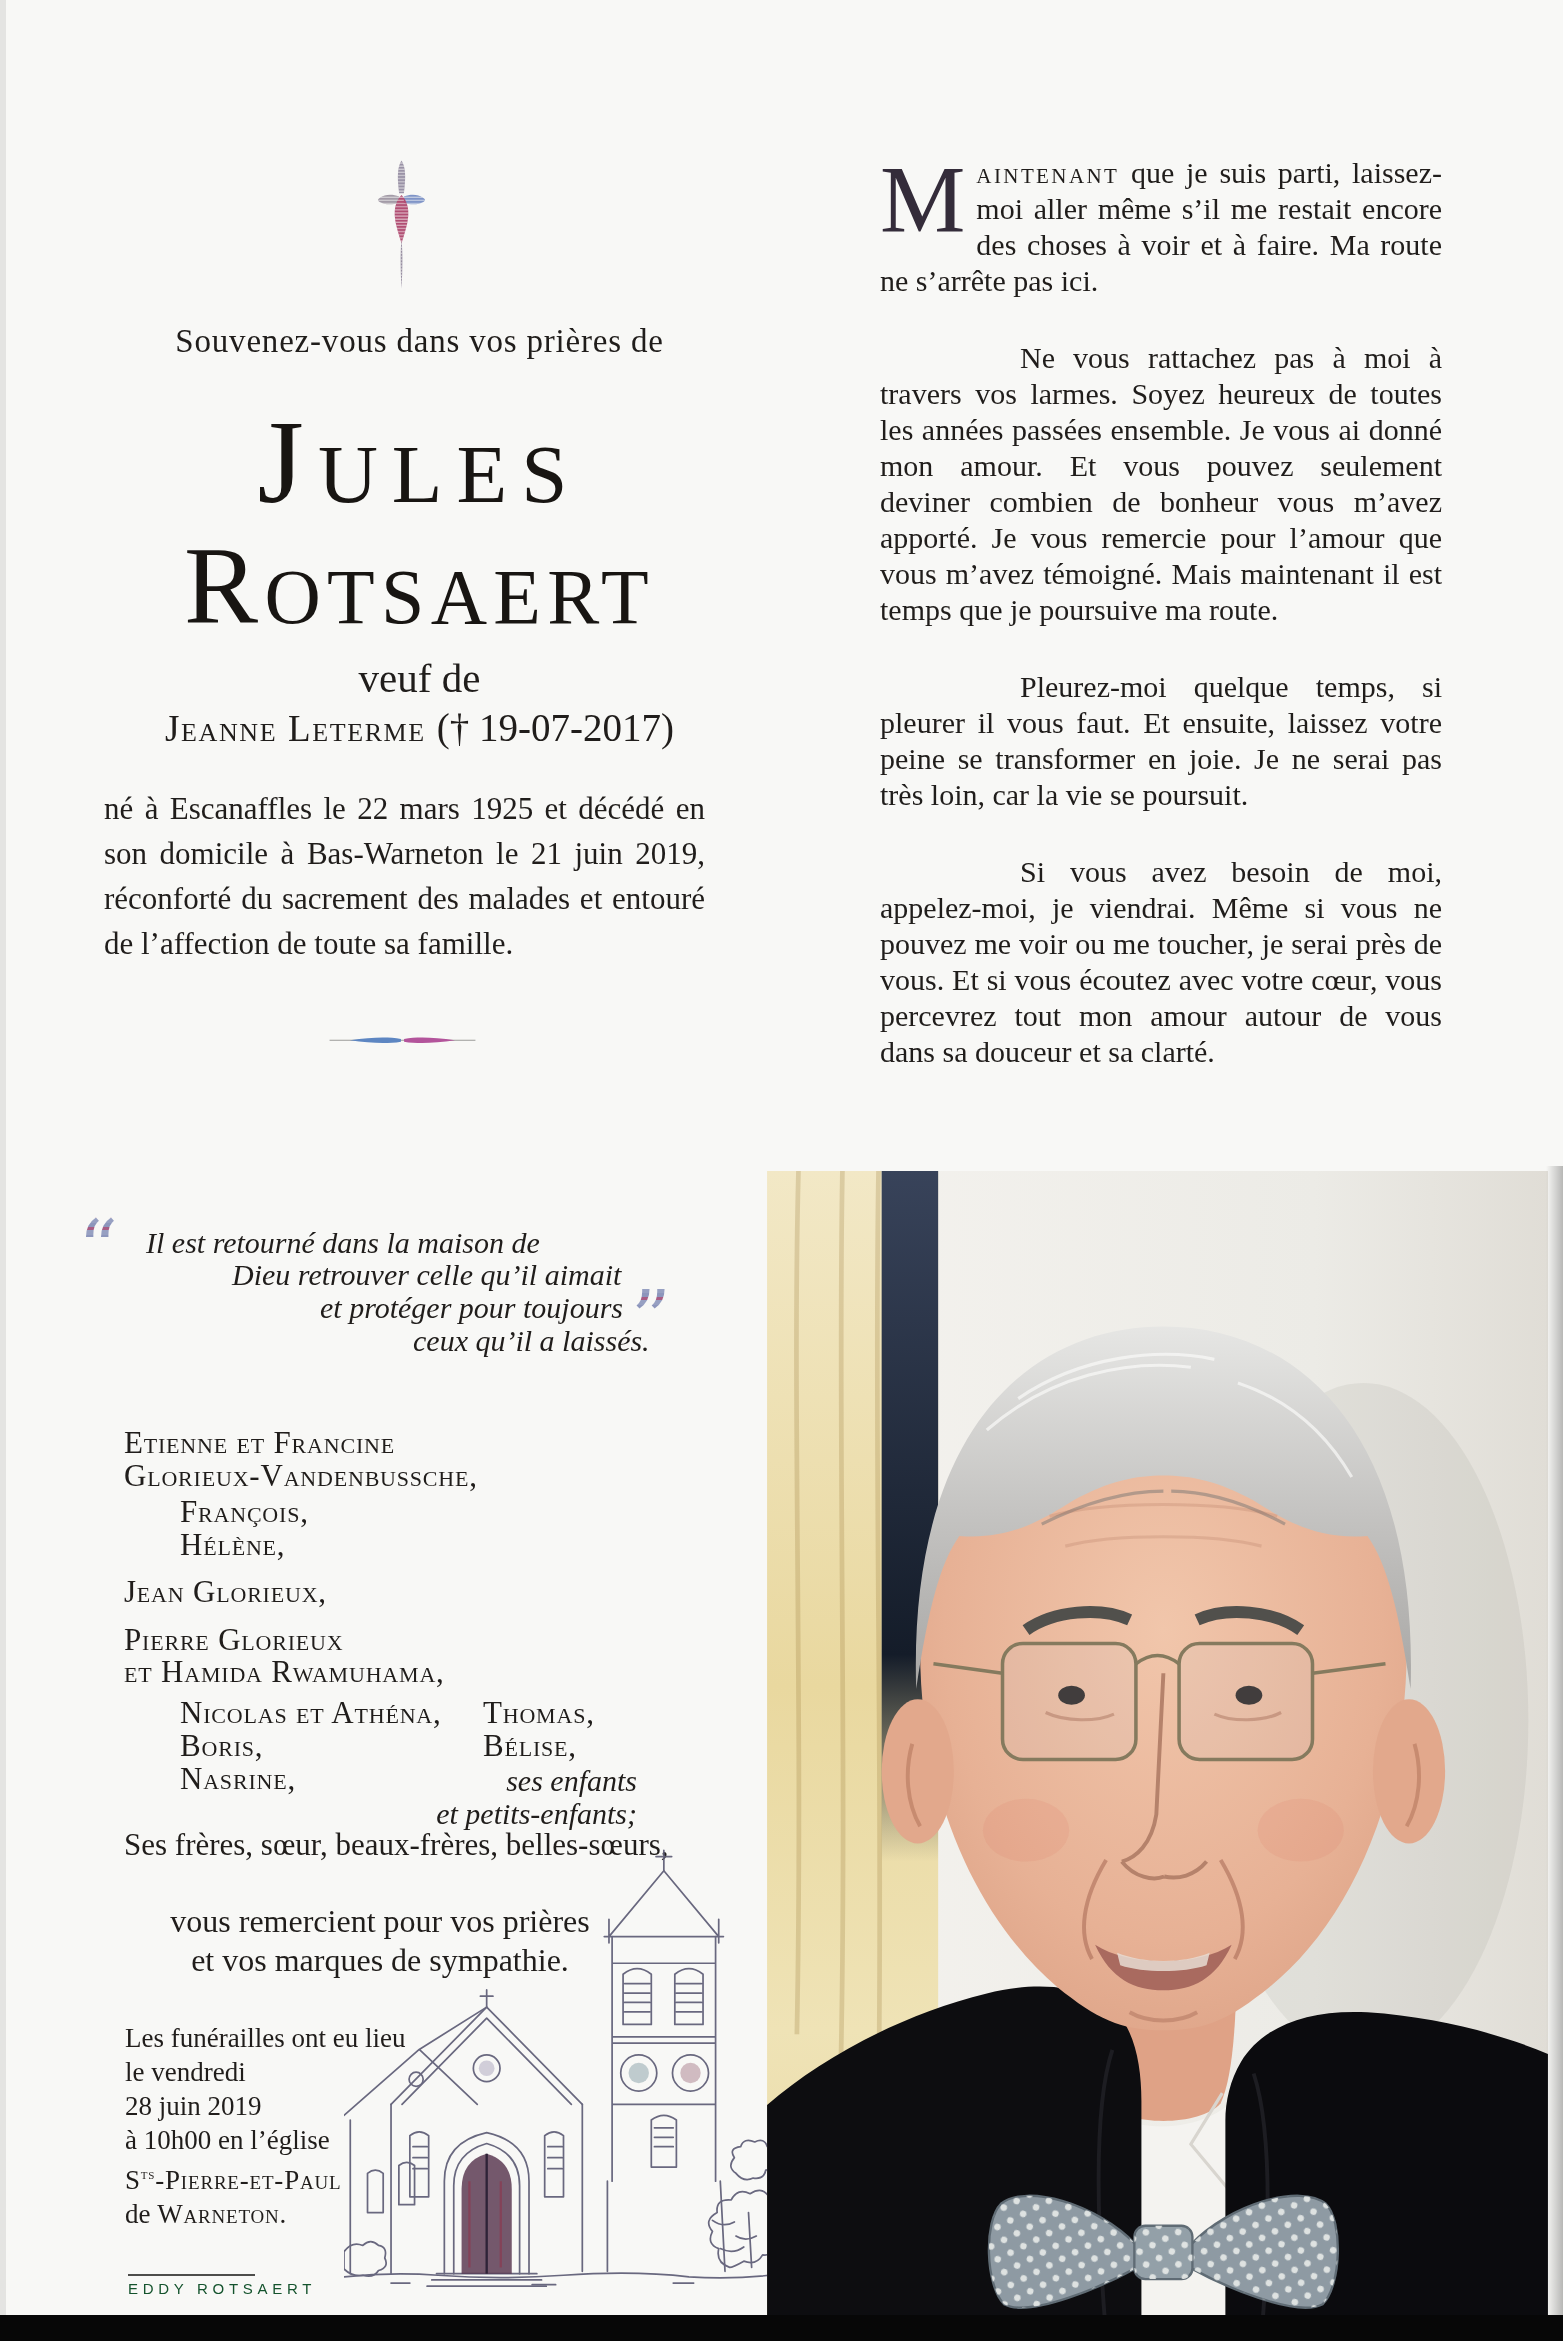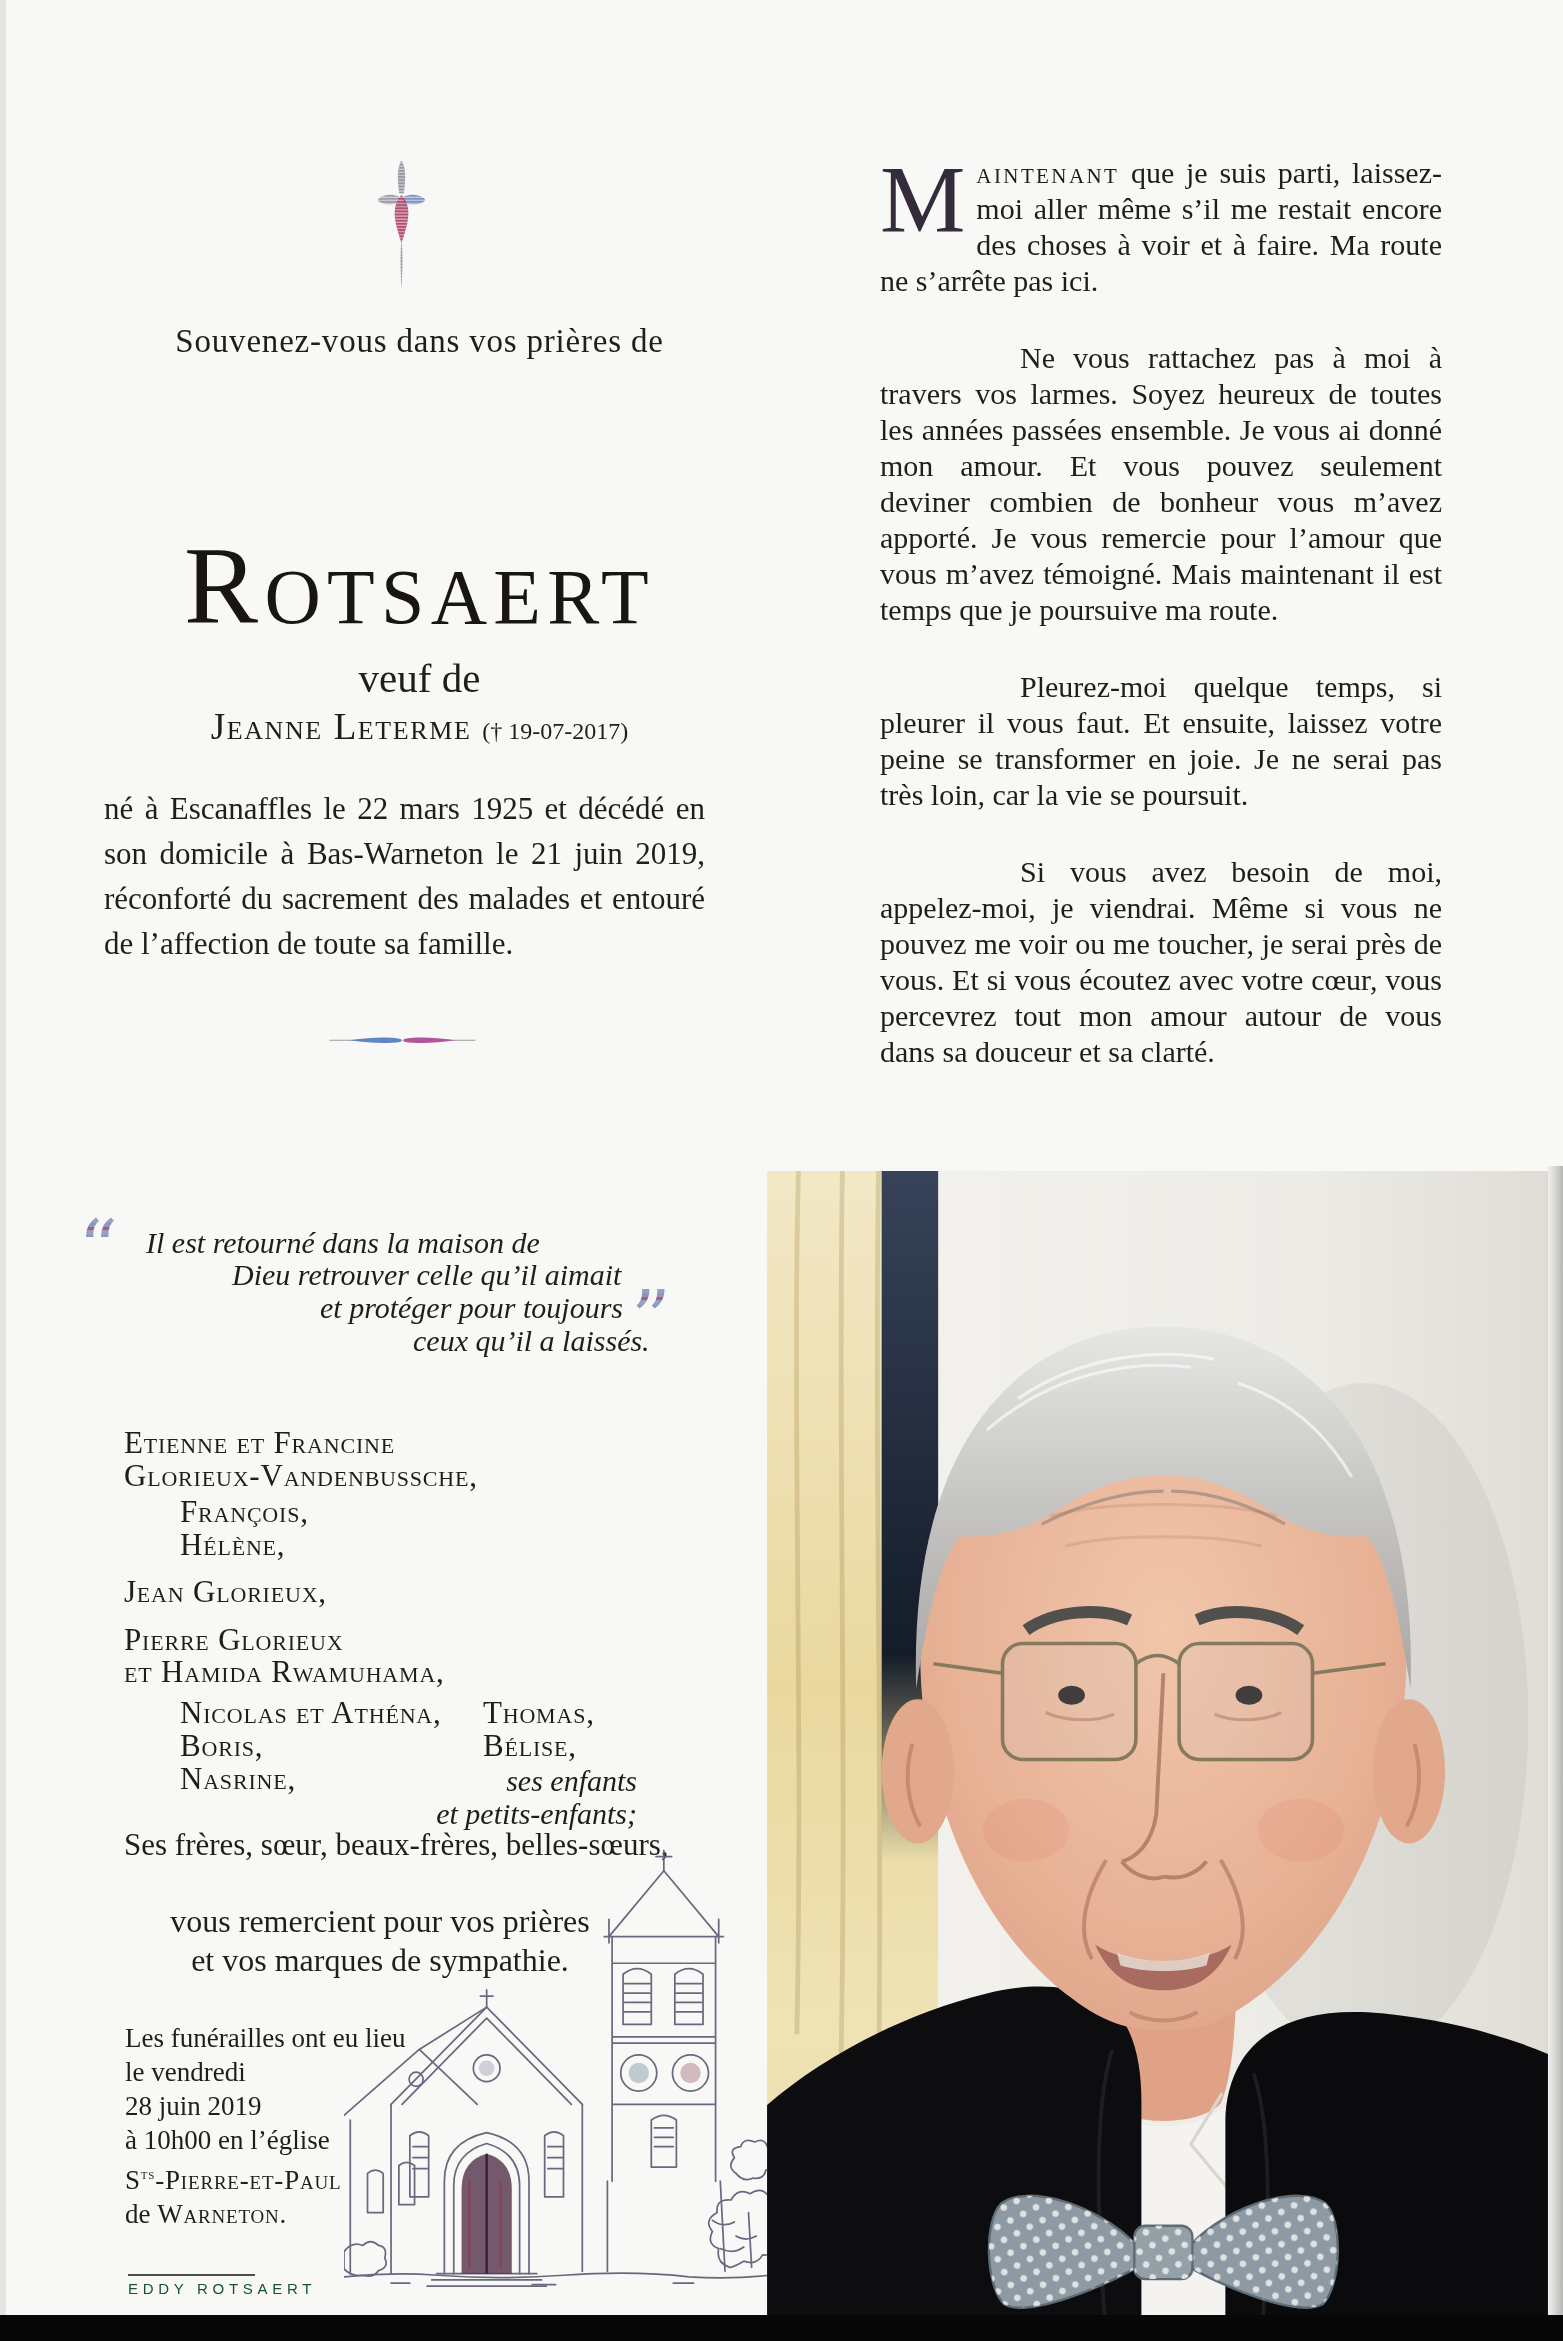--- a/index.html
+++ b/index.html
@@ -13,21 +13,21 @@
   }
   .abs{position:absolute;}
   
   .intro{left:47px;top:323px;width:745px;text-align:center;font-size:33px;letter-spacing:0.8px;}
   .first-name{left:47px;top:403px;width:745px;text-align:center;font-variant:small-caps;
               font-size:119px;line-height:1;letter-spacing:14px;color:#181512;}
   .last-name{left:47px;top:530px;width:745px;text-align:center;font-variant:small-caps;
              font-size:111px;line-height:1;letter-spacing:6.3px;color:#181512;}
   .veuf{left:47px;top:654px;width:745px;text-align:center;font-size:41px;}
   .spouse-line{left:47px;top:705px;width:745px;text-align:center;font-size:37px;font-variant:small-caps;letter-spacing:1.6px;}
-  .spouse-date{font-variant:normal;font-size:24px;letter-spacing:0;margin-top:40px;}
+  .spouse-date{font-variant:normal;font-size:39px;letter-spacing:0;margin-top:40px;}
   .bio{left:104px;top:786px;width:601px;font-size:31px;line-height:45px;text-align:justify;}
   
   .letter{left:880px;top:155px;width:562px;font-size:30px;line-height:36px;text-align:justify;}
   .letter p{margin:0 0 41px 0;}
   .letter p.indent{text-indent:140px;}
   .dropcap{float:left;font-size:96px;line-height:.78;padding:7.8px 11px 0 0;color:#342c3a;}
   .lead-sc{font-variant:small-caps;letter-spacing:2.4px;}
   
   .qline{font-style:italic;font-size:30px;line-height:1.1;white-space:nowrap;}
   .qmark{font-family:"DejaVu Serif",serif;font-size:78px;line-height:1;color:#8d96bc;}
@@ -67,20 +67,21 @@
       <path d="M34,4 C39,12 40,24 37,46 L31,46 C28,24 29,12 34,4 Z" fill="#9a92a6"></path>
       <path d="M6,52 C13,47 22,47 31,50 L31,58 C22,61 13,61 6,57 C3,55.5 3,53.5 6,52 Z" fill="#a39ba7"></path>
       <path d="M62,52 C55,47 46,47 37,50 L37,58 C46,61 55,61 62,57 C65,55.5 65,53.5 62,52 Z" fill="#7f94c7"></path>
       <path d="M34,48 C42,56 45,68 41,86 C38,98 36,104 34,110 C32,104 30,98 27,86 C23,68 26,56 34,48 Z" fill="#b14e73"></path>
       <path d="M34,106 C35.5,120 35.5,142 34,168 C32.5,142 32.5,120 34,106 Z" fill="#968da0"></path>
       <path d="M34,4 C39,12 40,24 37,46 L31,46 C28,24 29,12 34,4 Z M6,52 C13,47 22,47 31,50 L31,58 C22,61 13,61 6,57 C3,55.5 3,53.5 6,52 Z M62,52 C55,47 46,47 37,50 L37,58 C46,61 55,61 62,57 C65,55.5 65,53.5 62,52 Z M34,48 C42,56 45,68 41,86 C38,98 36,104 34,110 C32,104 30,98 27,86 C23,68 26,56 34,48 Z M34,106 C35.5,120 35.5,142 34,168 C32.5,142 32.5,120 34,106 Z" fill="url(#crossStripes)"></path>
     </g>
   </svg>
 
   <div class="abs intro">Souvenez-vous dans vos prières de</div>
+  <div class="abs first-name">Jules</div>
   <div class="abs last-name">Rotsaert</div>
   <div class="abs veuf">veuf de</div>
   <div class="abs spouse-line">
     <span>Jeanne Leterme</span>
     <span class="spouse-date">(† 19-07-2017)</span>
   </div>
   <div class="abs bio">né à Escanaffles le 22 mars 1925 et décédé en son domicile à Bas-Warneton le 21 juin 2019, réconforté du sacrement des malades et entouré de l’affection de toute sa famille.</div>
 
   <svg class="abs" style="left:328px;top:1034px;" width="149" height="12.6" viewBox="0 0 190 16" aria-hidden="true">
     <path d="M2,8 L188,8" stroke="#9b9b99" stroke-width="1.4"></path>

